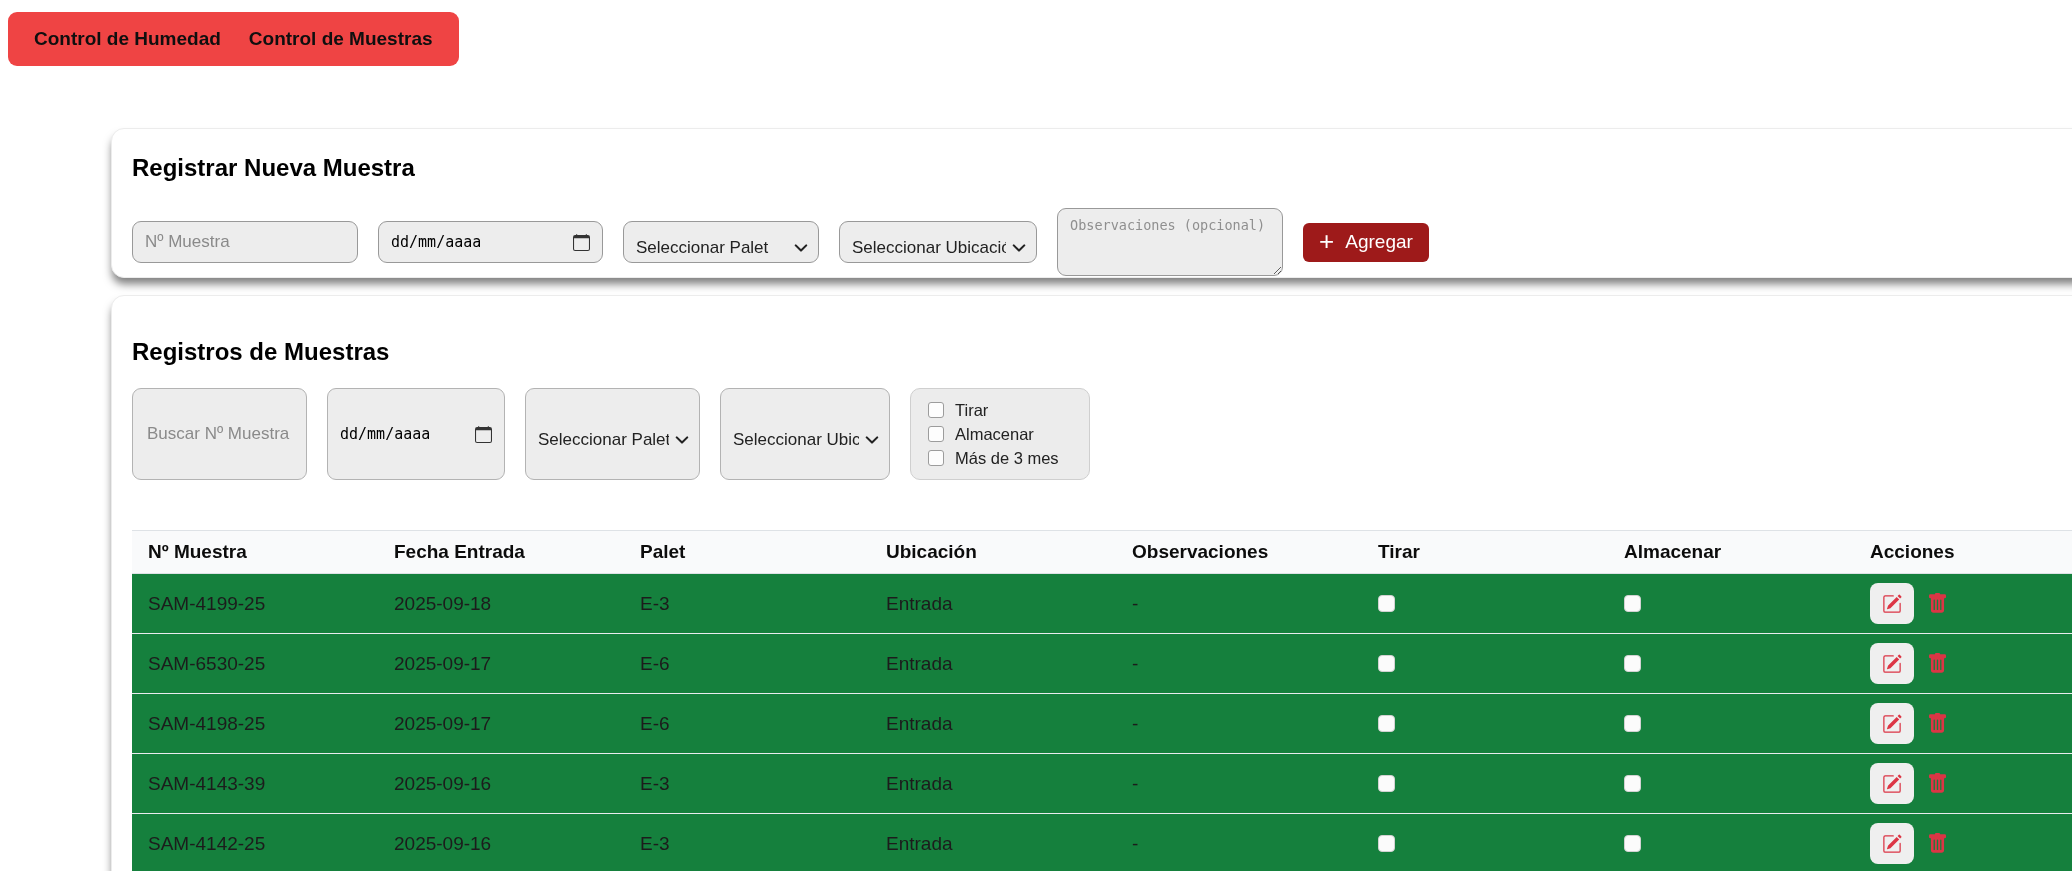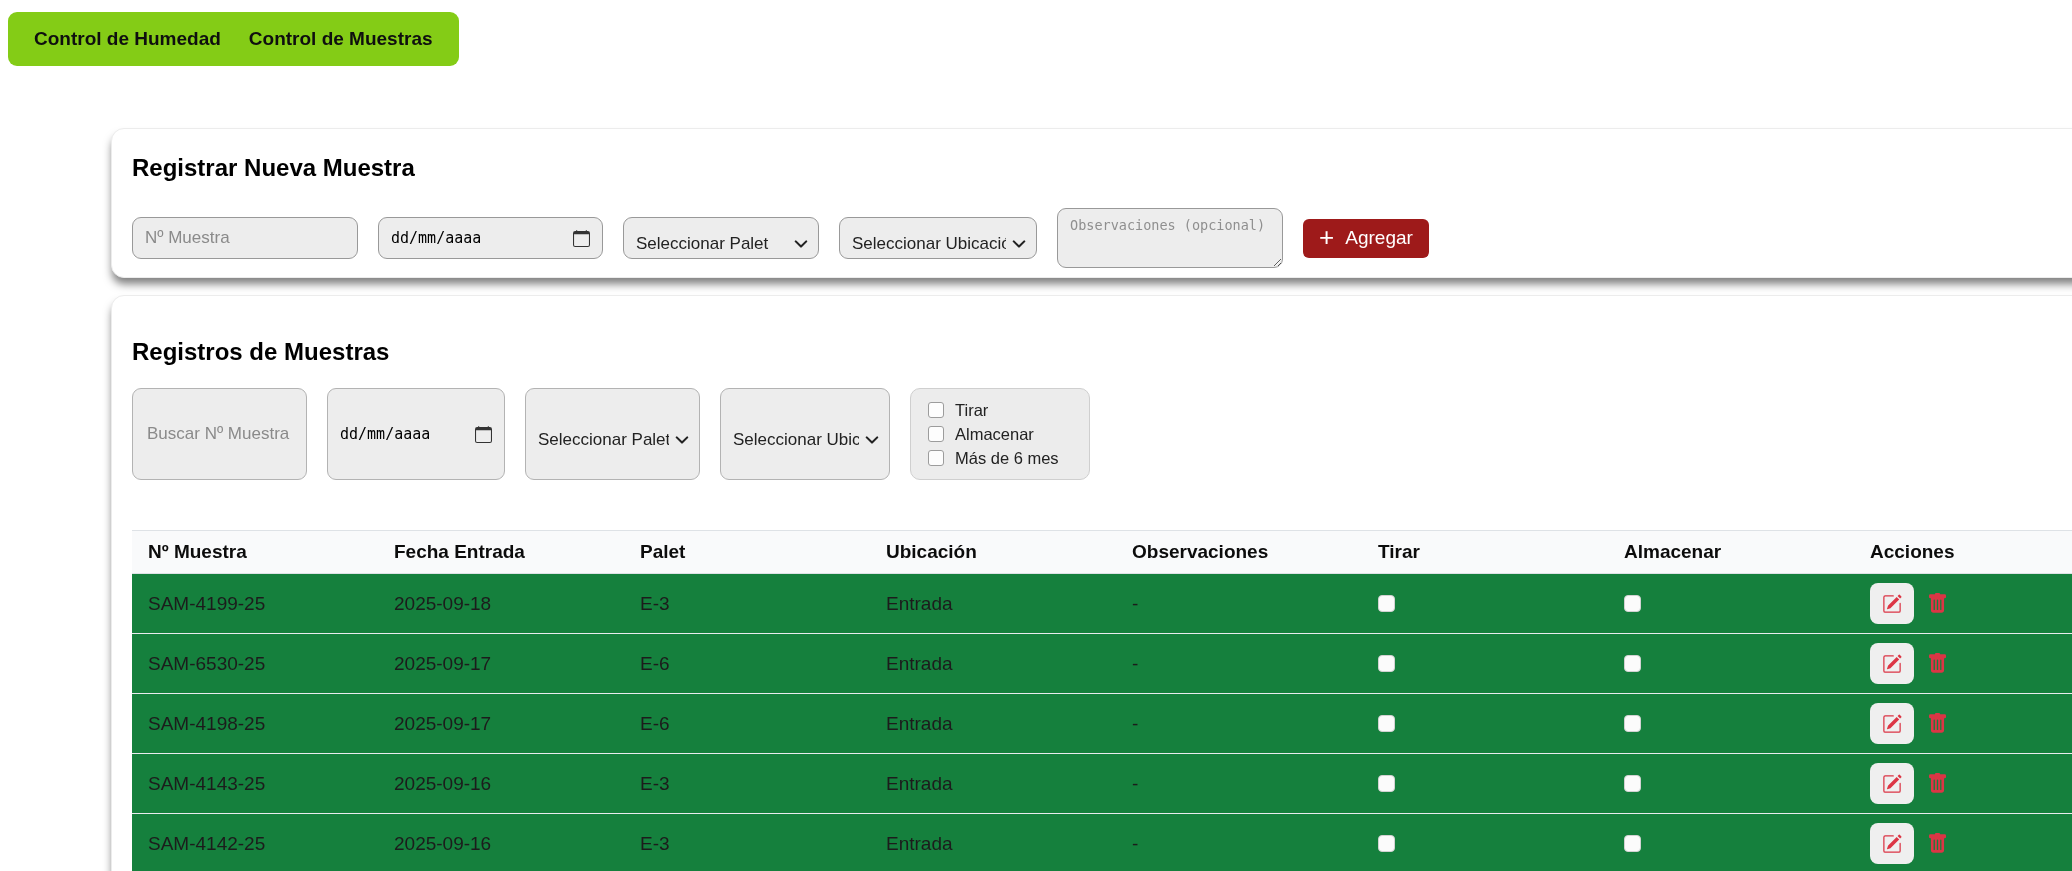--- a/index.html
+++ b/index.html
@@ -9,21 +9,21 @@
   *{box-sizing:border-box;}
   html,body{margin:0;padding:0;}
   body{
     width:2072px;height:871px;overflow:hidden;position:relative;
     background:#ffffff;font-family:"Liberation Sans",sans-serif;color:#111;
   }
 
   
   .tabbar{
     position:absolute;left:8px;top:12px;height:54px;
-    background:#84cc16;border-radius:9px;
+    background:#ef4444;border-radius:9px;
     display:flex;align-items:center;padding:0 26px;gap:28px;
   }
   .tab{font-weight:bold;font-size:19px;color:#0f0f0f;cursor:pointer;white-space:nowrap;}
 
   
   .card{
     position:absolute;left:111px;width:2000px;background:#fff;
     border:1px solid #ececec;border-radius:13px;
     box-shadow:0 7px 8px -1px rgba(0,0,0,0.5);
   }
@@ -47,21 +47,21 @@
     font-family:"DejaVu Sans Mono",monospace;font-size:15px;color:#000000;
   }
 
   
   .form-row{display:flex;align-items:center;gap:20px;padding:0 20px;margin-top:26px;}
   .inp-muestra{width:226px;height:42px;padding:0 12px;}
   .date-ctl{width:225px;height:42px;}
   .sel-palet{width:196px;height:42px;}
   .sel-ubic{width:198px;height:42px;}
   textarea.obs{
-    width:226px;height:60px;padding:8px 12px;resize:both;
+    width:226px;height:68px;padding:8px 12px;resize:both;
     font-family:"DejaVu Sans Mono",monospace;font-size:13.5px;line-height:16px;color:#333;
   }
   textarea.obs::placeholder{color:#8f8f8f;opacity:1;}
   .btn-agregar{
     width:126px;height:39px;border:none;border-radius:6px;cursor:pointer;
     background:var(--accent-red);color:#fff;font-size:19px;font-family:inherit;
     display:flex;align-items:center;justify-content:center;gap:11px;
   }
   .btn-agregar .plus{font-size:26px;font-weight:300;line-height:1;margin-top:-3px;}
 
@@ -179,21 +179,21 @@
       <label class="cb-row">
         <span class="cb"></span>
         <span>Tirar</span>
       </label>
       <label class="cb-row">
         <span class="cb"></span>
         <span>Almacenar</span>
       </label>
       <label class="cb-row">
         <span class="cb"></span>
-        <span>Más de 6 mes</span>
+        <span>Más de 3 mes</span>
       </label>
     </div>
   </div>
 
   <div class="tablewrap">
     <table>
       <colgroup>
           <col>
           <col>
           <col>
@@ -297,21 +297,21 @@
         <button class="trash-btn">
           <svg class="icon-red" width="21" height="23" viewBox="0 0 16 16">
                     <path d="M2.5 1a1 1 0 0 0-1 1v1a1 1 0 0 0 1 1H3v9a2 2 0 0 0 2 2h6a2 2 0 0 0 2-2V4h.5a1 1 0 0 0 1-1V2a1 1 0 0 0-1-1H10a1 1 0 0 0-1-1H7a1 1 0 0 0-1 1H2.5zm3 4a.5.5 0 0 1 .5.5v7a.5.5 0 0 1-1 0v-7a.5.5 0 0 1 .5-.5zM8 5a.5.5 0 0 1 .5.5v7a.5.5 0 0 1-1 0v-7A.5.5 0 0 1 8 5zm3 .5v7a.5.5 0 0 1-1 0v-7a.5.5 0 0 1 1 0z"></path>
                   </svg>
         </button>
       </div>
     </td>
   </tr>
 
   <tr>
-    <td><span>SAM-4143-25</span></td>
+    <td><span>SAM-4143-39</span></td>
     <td><span>2025-09-16</span></td>
     <td><span>E-3</span></td>
     <td><span>Entrada</span></td>
     <td><span>-</span></td>
     <td>
               <div class="row-cb"></div>
             </td>
     <td>
               <div class="row-cb"></div>
             </td>

